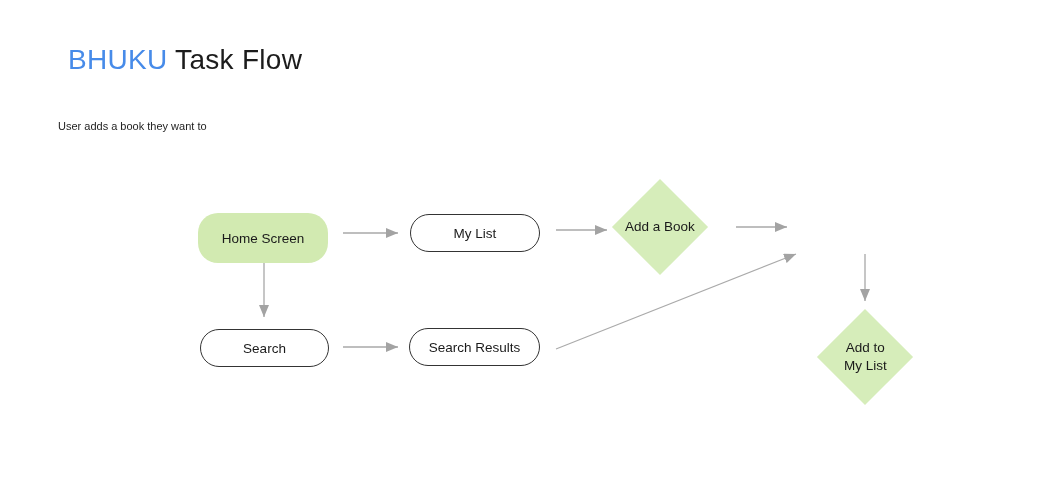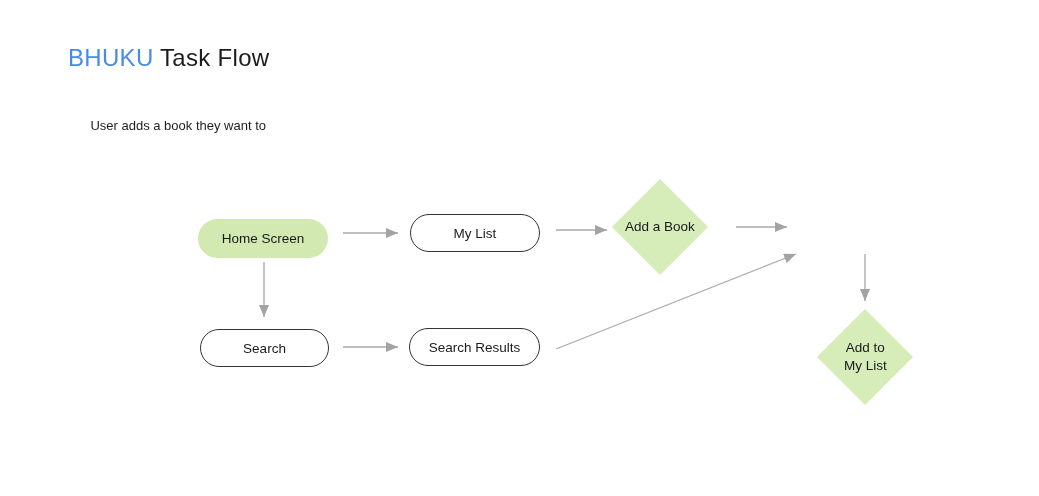--- a/index.html
+++ b/index.html
@@ -13,38 +13,38 @@
     width: 1039px;
     height: 496px;
     background: #ffffff;
     overflow: hidden;
   }
   .page-title {
     position: absolute;
     left: 68px;
     top: 44px;
     margin: 0;
-    font-size: 24px;
+    font-size: 28px;
     font-weight: 500;
     letter-spacing: 0.3px;
     color: #1c1c1c;
     white-space: nowrap;
   }
   .page-title .brand {
     color: #478be9;
   }
   .flow-description {
     position: absolute;
     left: 58px;
     top: 118px;
     width: 208px;
     margin: 0;
-    font-size: 13px;
+    font-size: 11px;
     line-height: 16px;
-    text-align: right;
+    text-align: left;
     color: #1e1e1e;
   }
   .flow-description span { display: block; }
   .arrows-layer {
     position: absolute;
     left: 0;
     top: 0;
     width: 1039px;
     height: 496px;
     pointer-events: none;
@@ -72,21 +72,21 @@
     background: #d6edba;
     transform: rotate(45deg);
   }
   .diamond .diamond-label {
     transform: rotate(-45deg);
     text-align: center;
     line-height: 18px;
   }
   .diamond .diamond-label span { display: block; }
   
-  .n-home    { left: 198px; top: 219px; width: 130px; height: 39px; }
+  .n-home    { left: 198px; top: 213px; width: 130px; height: 50px; }
   .n-mylist  { left: 410px; top: 214px; width: 130px; height: 38px; }
   .n-bookinfo{ left: 800px; top: 208px; width: 132px; height: 38px; }
   .n-search  { left: 200px; top: 329px; width: 129px; height: 38px; }
   .n-results { left: 409px; top: 328px; width: 131px; height: 38px; }
   .n-addbook { left: 626px; top: 193px; width: 68px;  height: 68px; }
   .n-addlist { left: 831px; top: 323px; width: 68px;  height: 68px; }
 </style>
 </head>
 <body>
 

